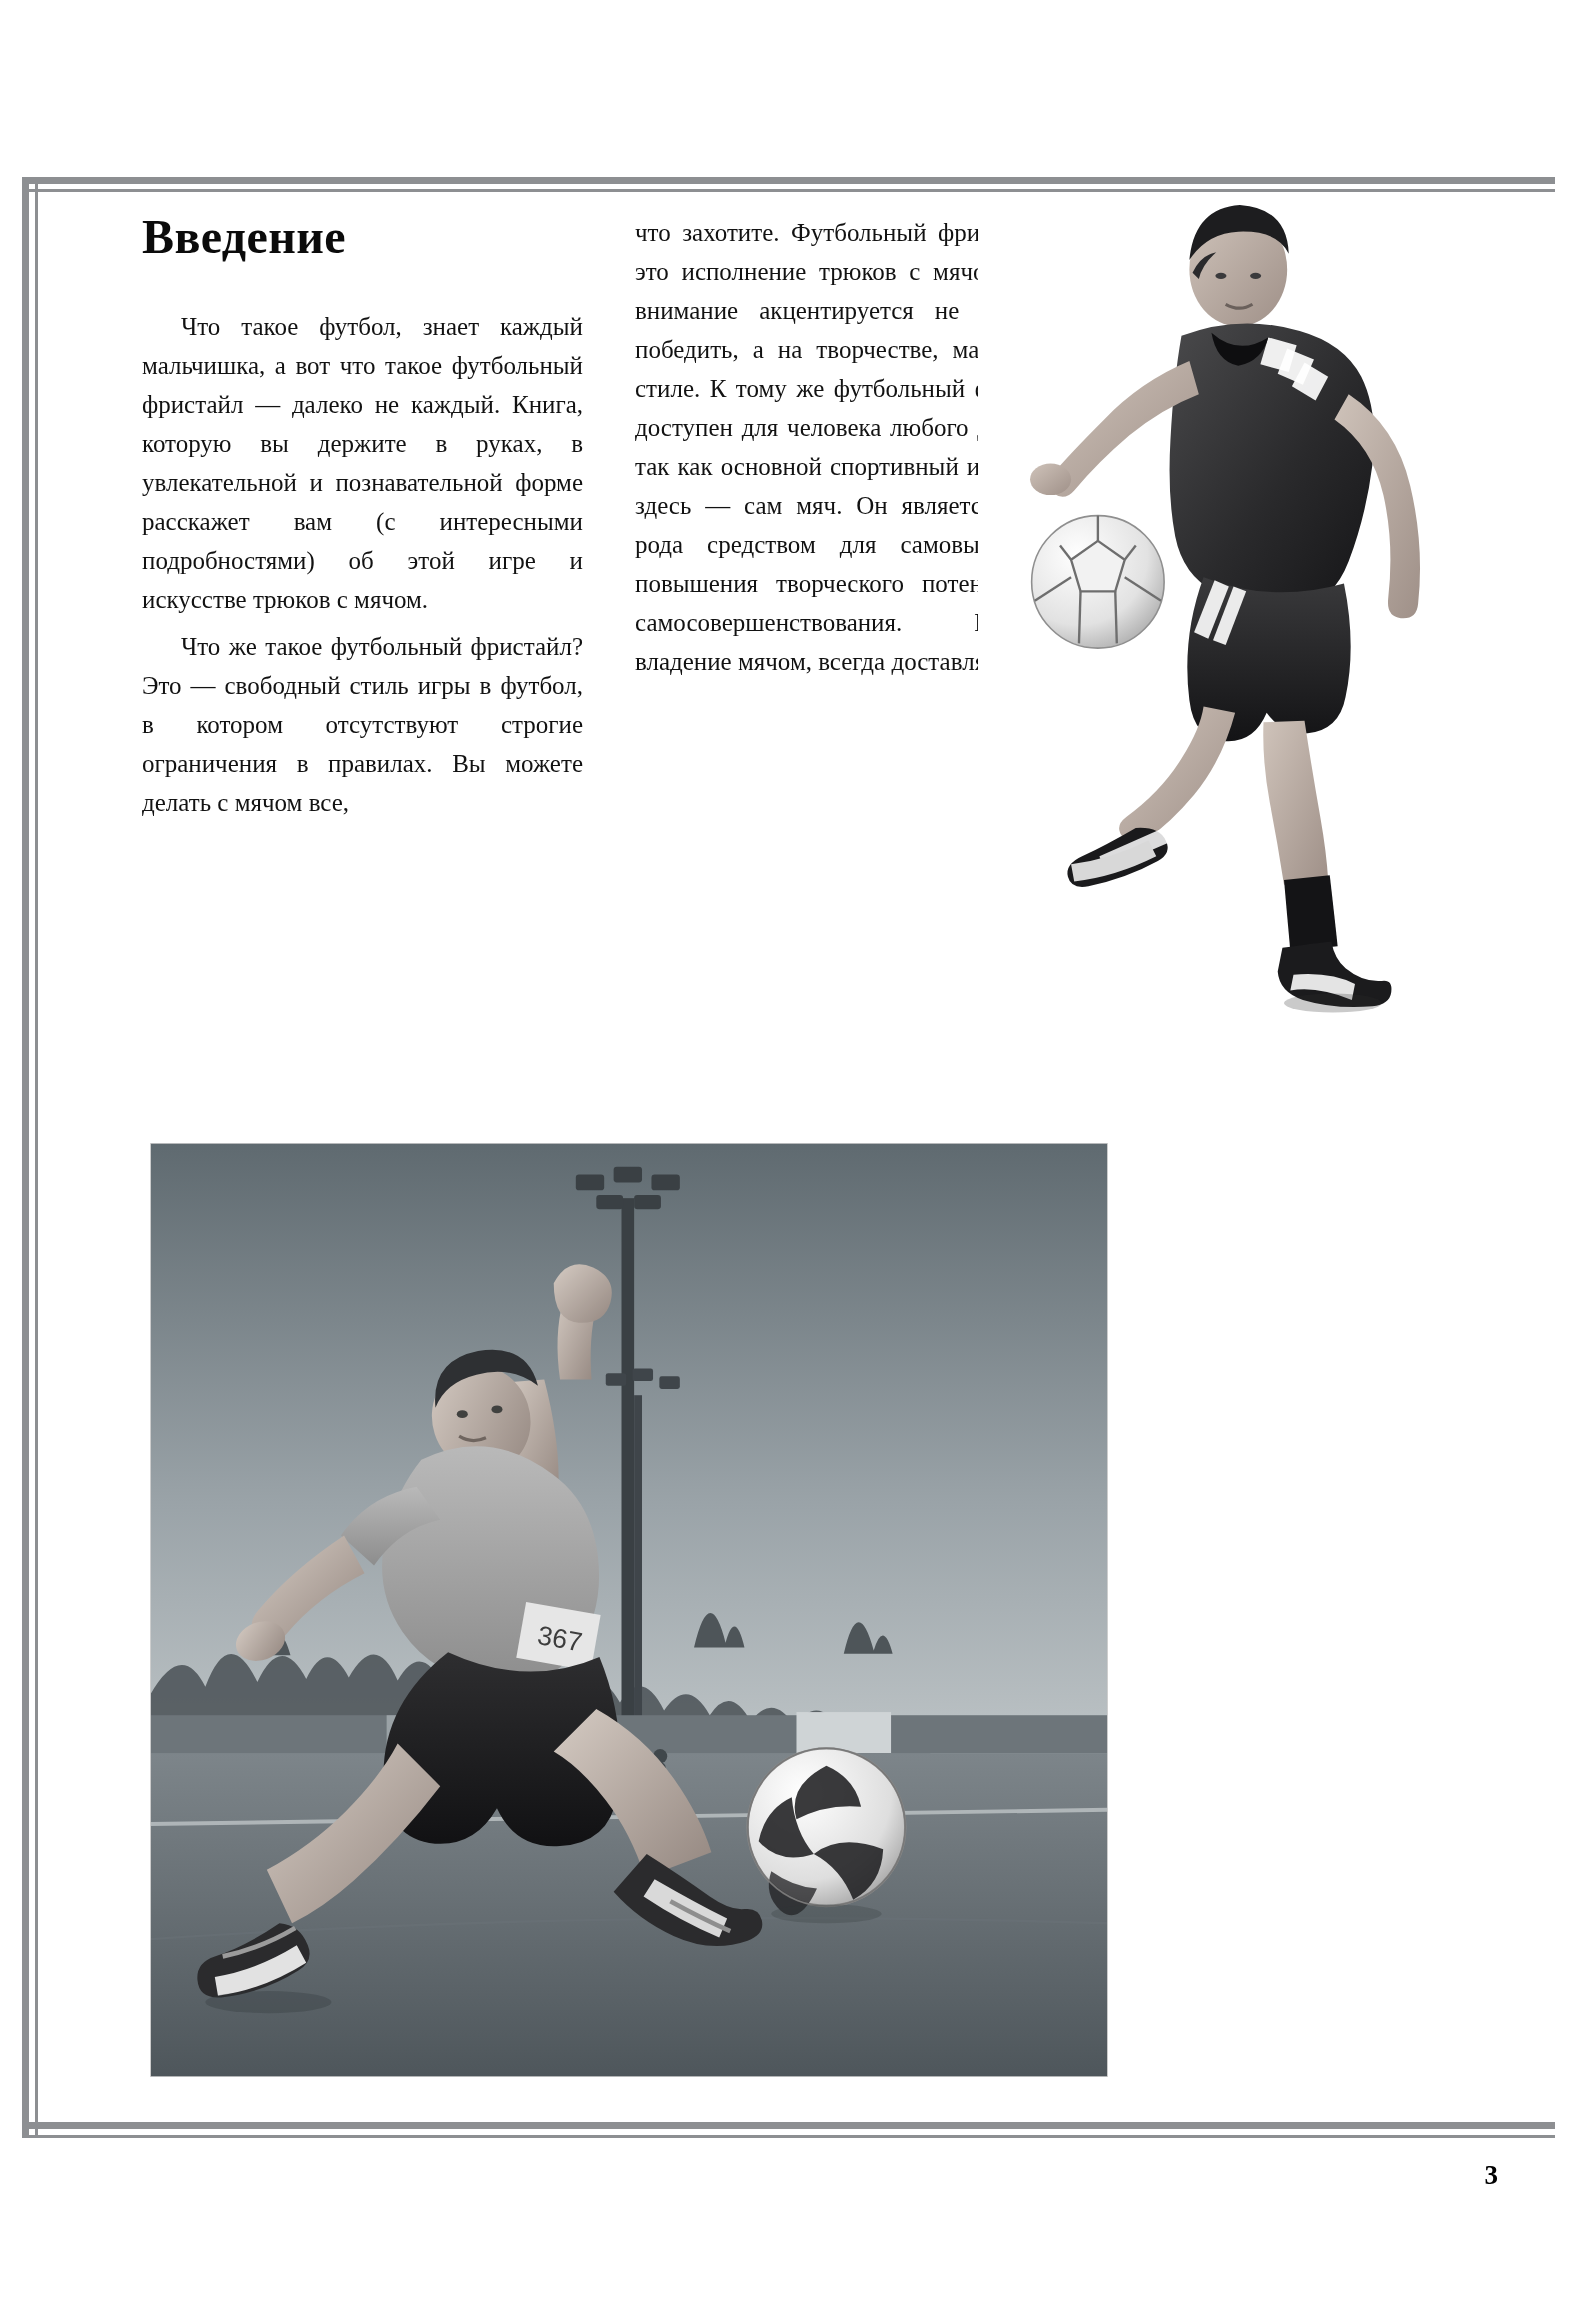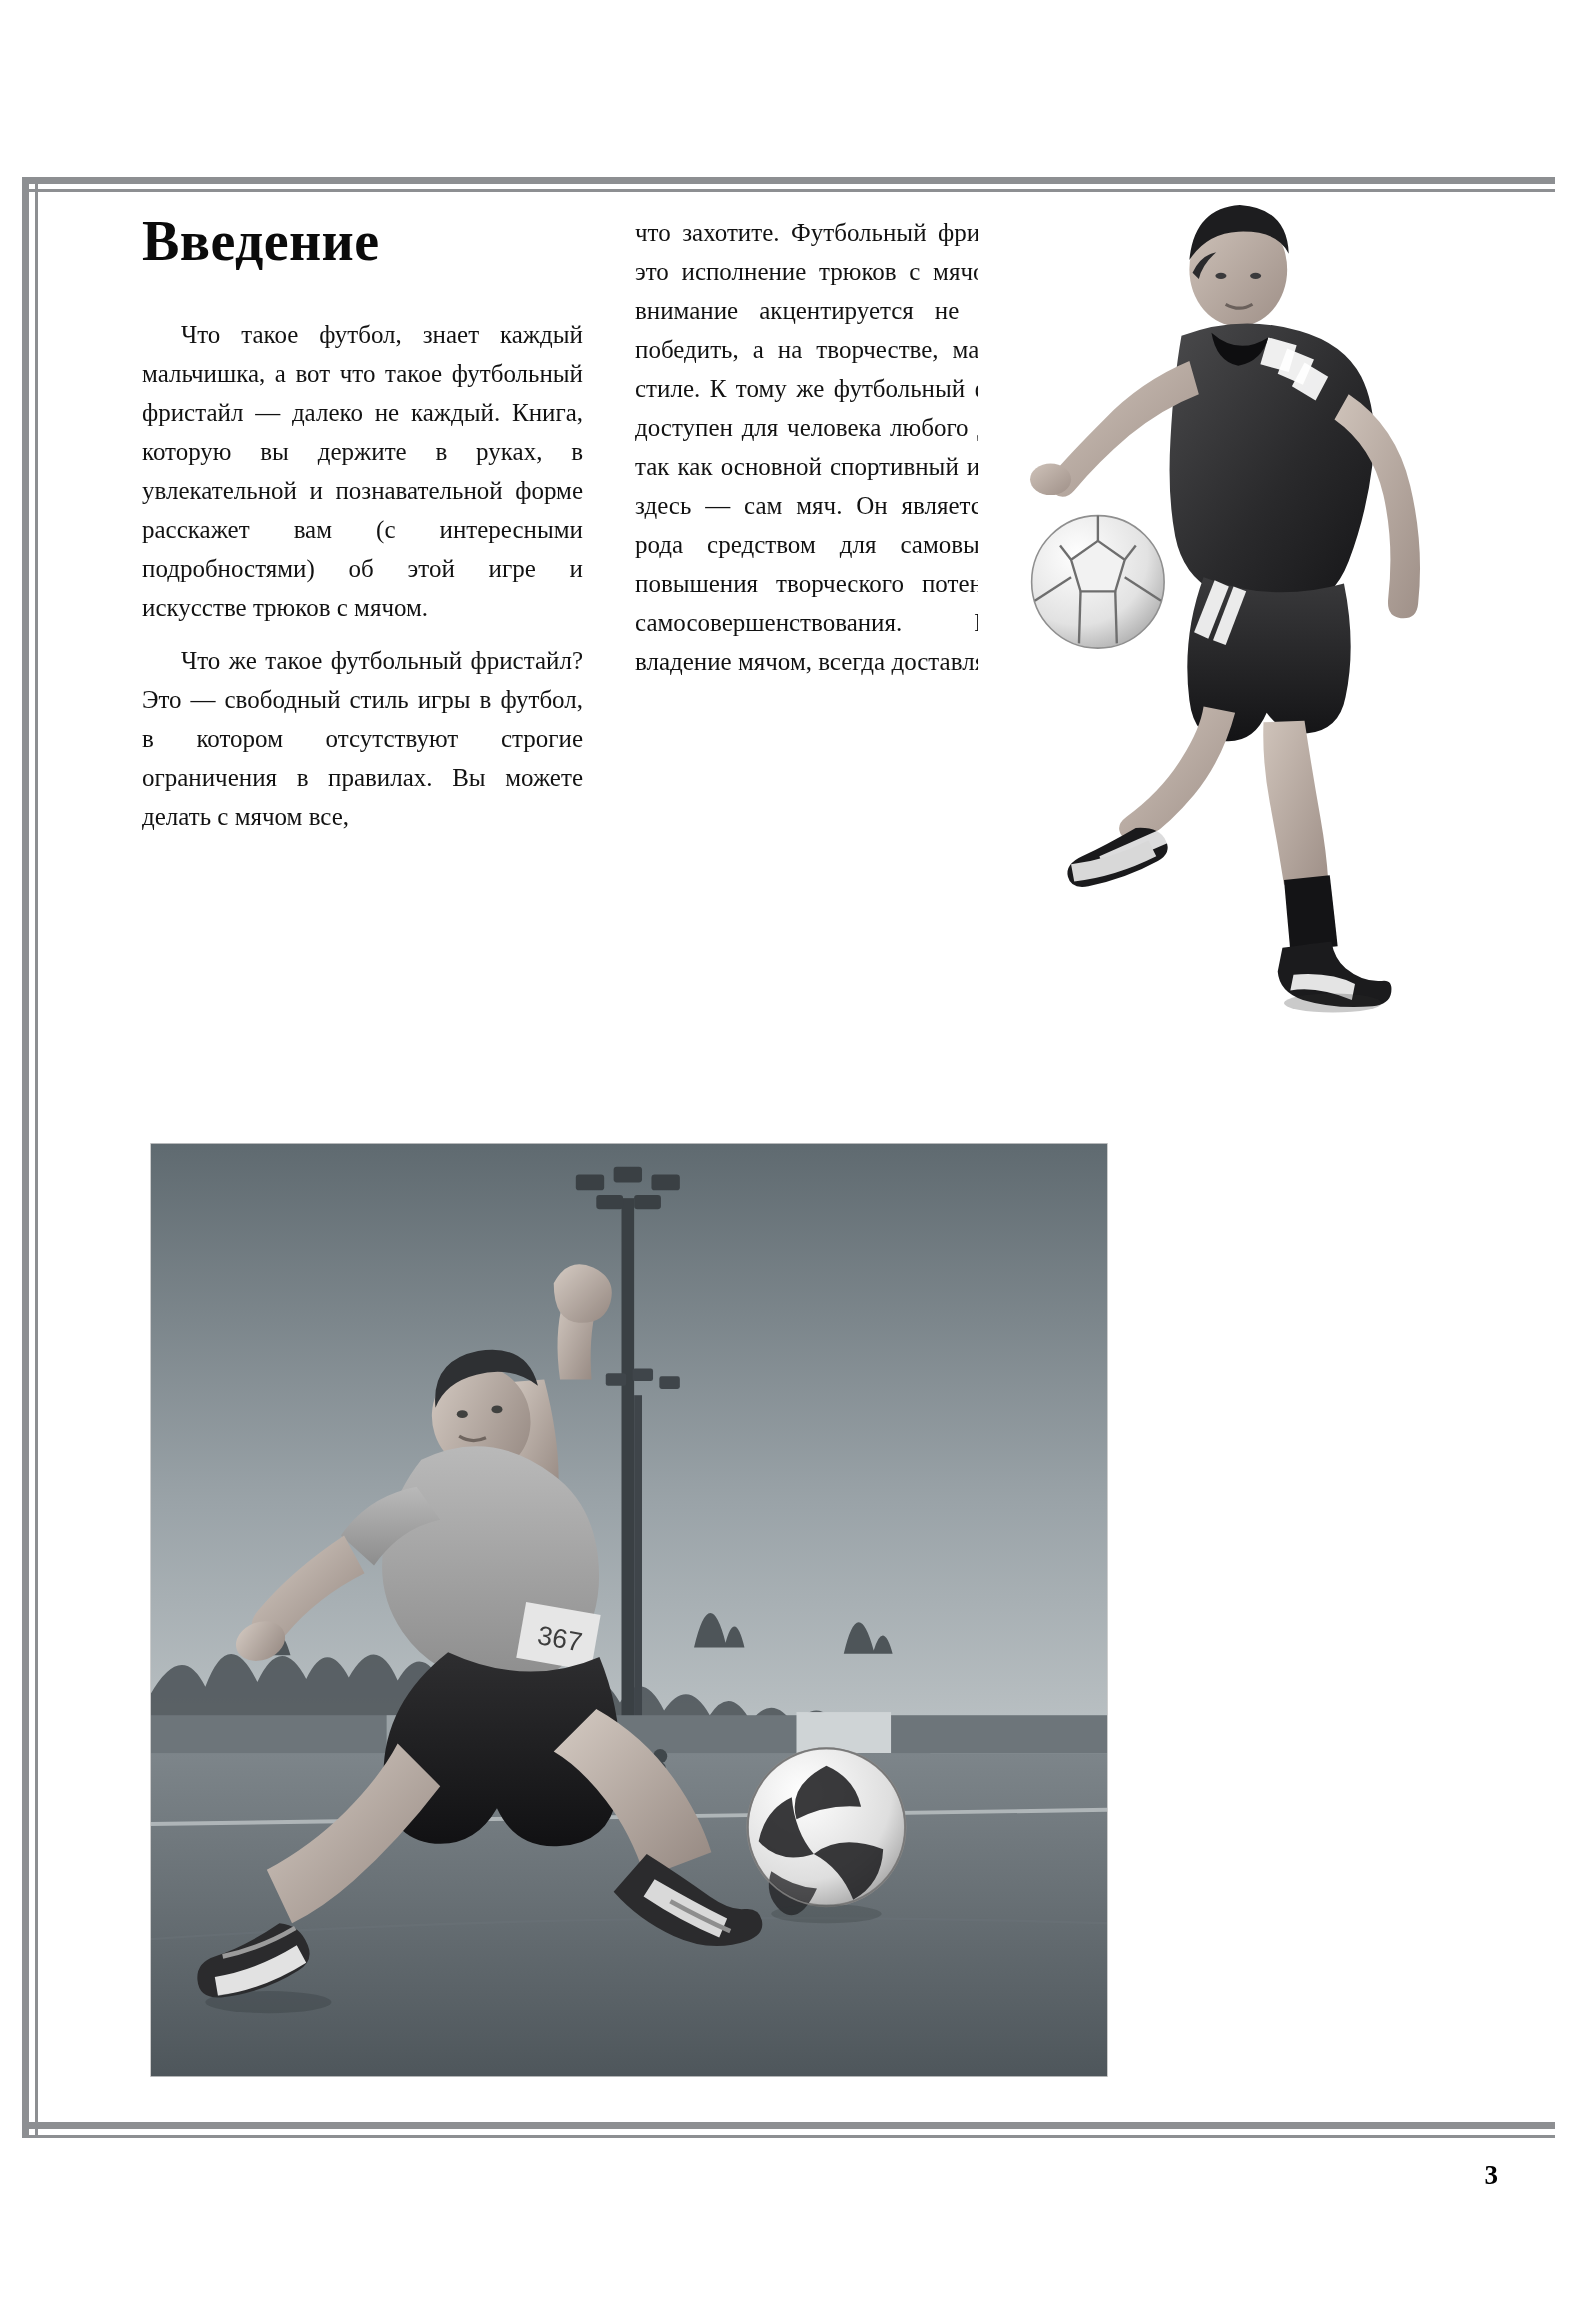--- a/index.html
+++ b/index.html
@@ -67,38 +67,38 @@
   .col-right {
     position: absolute;
     left: 635px;
     top: 24px;
     width: 441px;
   }
 
   h1.title {
     font-family: "Liberation Serif", serif;
     font-weight: bold;
-    font-size: 56px;
+    font-size: 48px;
     line-height: 1.0;
     letter-spacing: 0.4px;
     margin: 0 0 46px 0;
     padding: 0;
     color: #0b0b0b;
   }
 
   p.body {
     margin: 0;
     font-size: 25px;
     line-height: 39px;
     text-align: justify;
     text-indent: 39px;
     color: #121212;
     font-family: "Liberation Serif", serif;
   }
-  p.body + p.body { margin-top: 14px; }
+  p.body + p.body { margin-top: 8px; }
 
   p.noindent { text-indent: 0; }
 
   
   .photo {
     position: absolute;
     overflow: hidden;
     background: #d8d8d8;
   }
 

